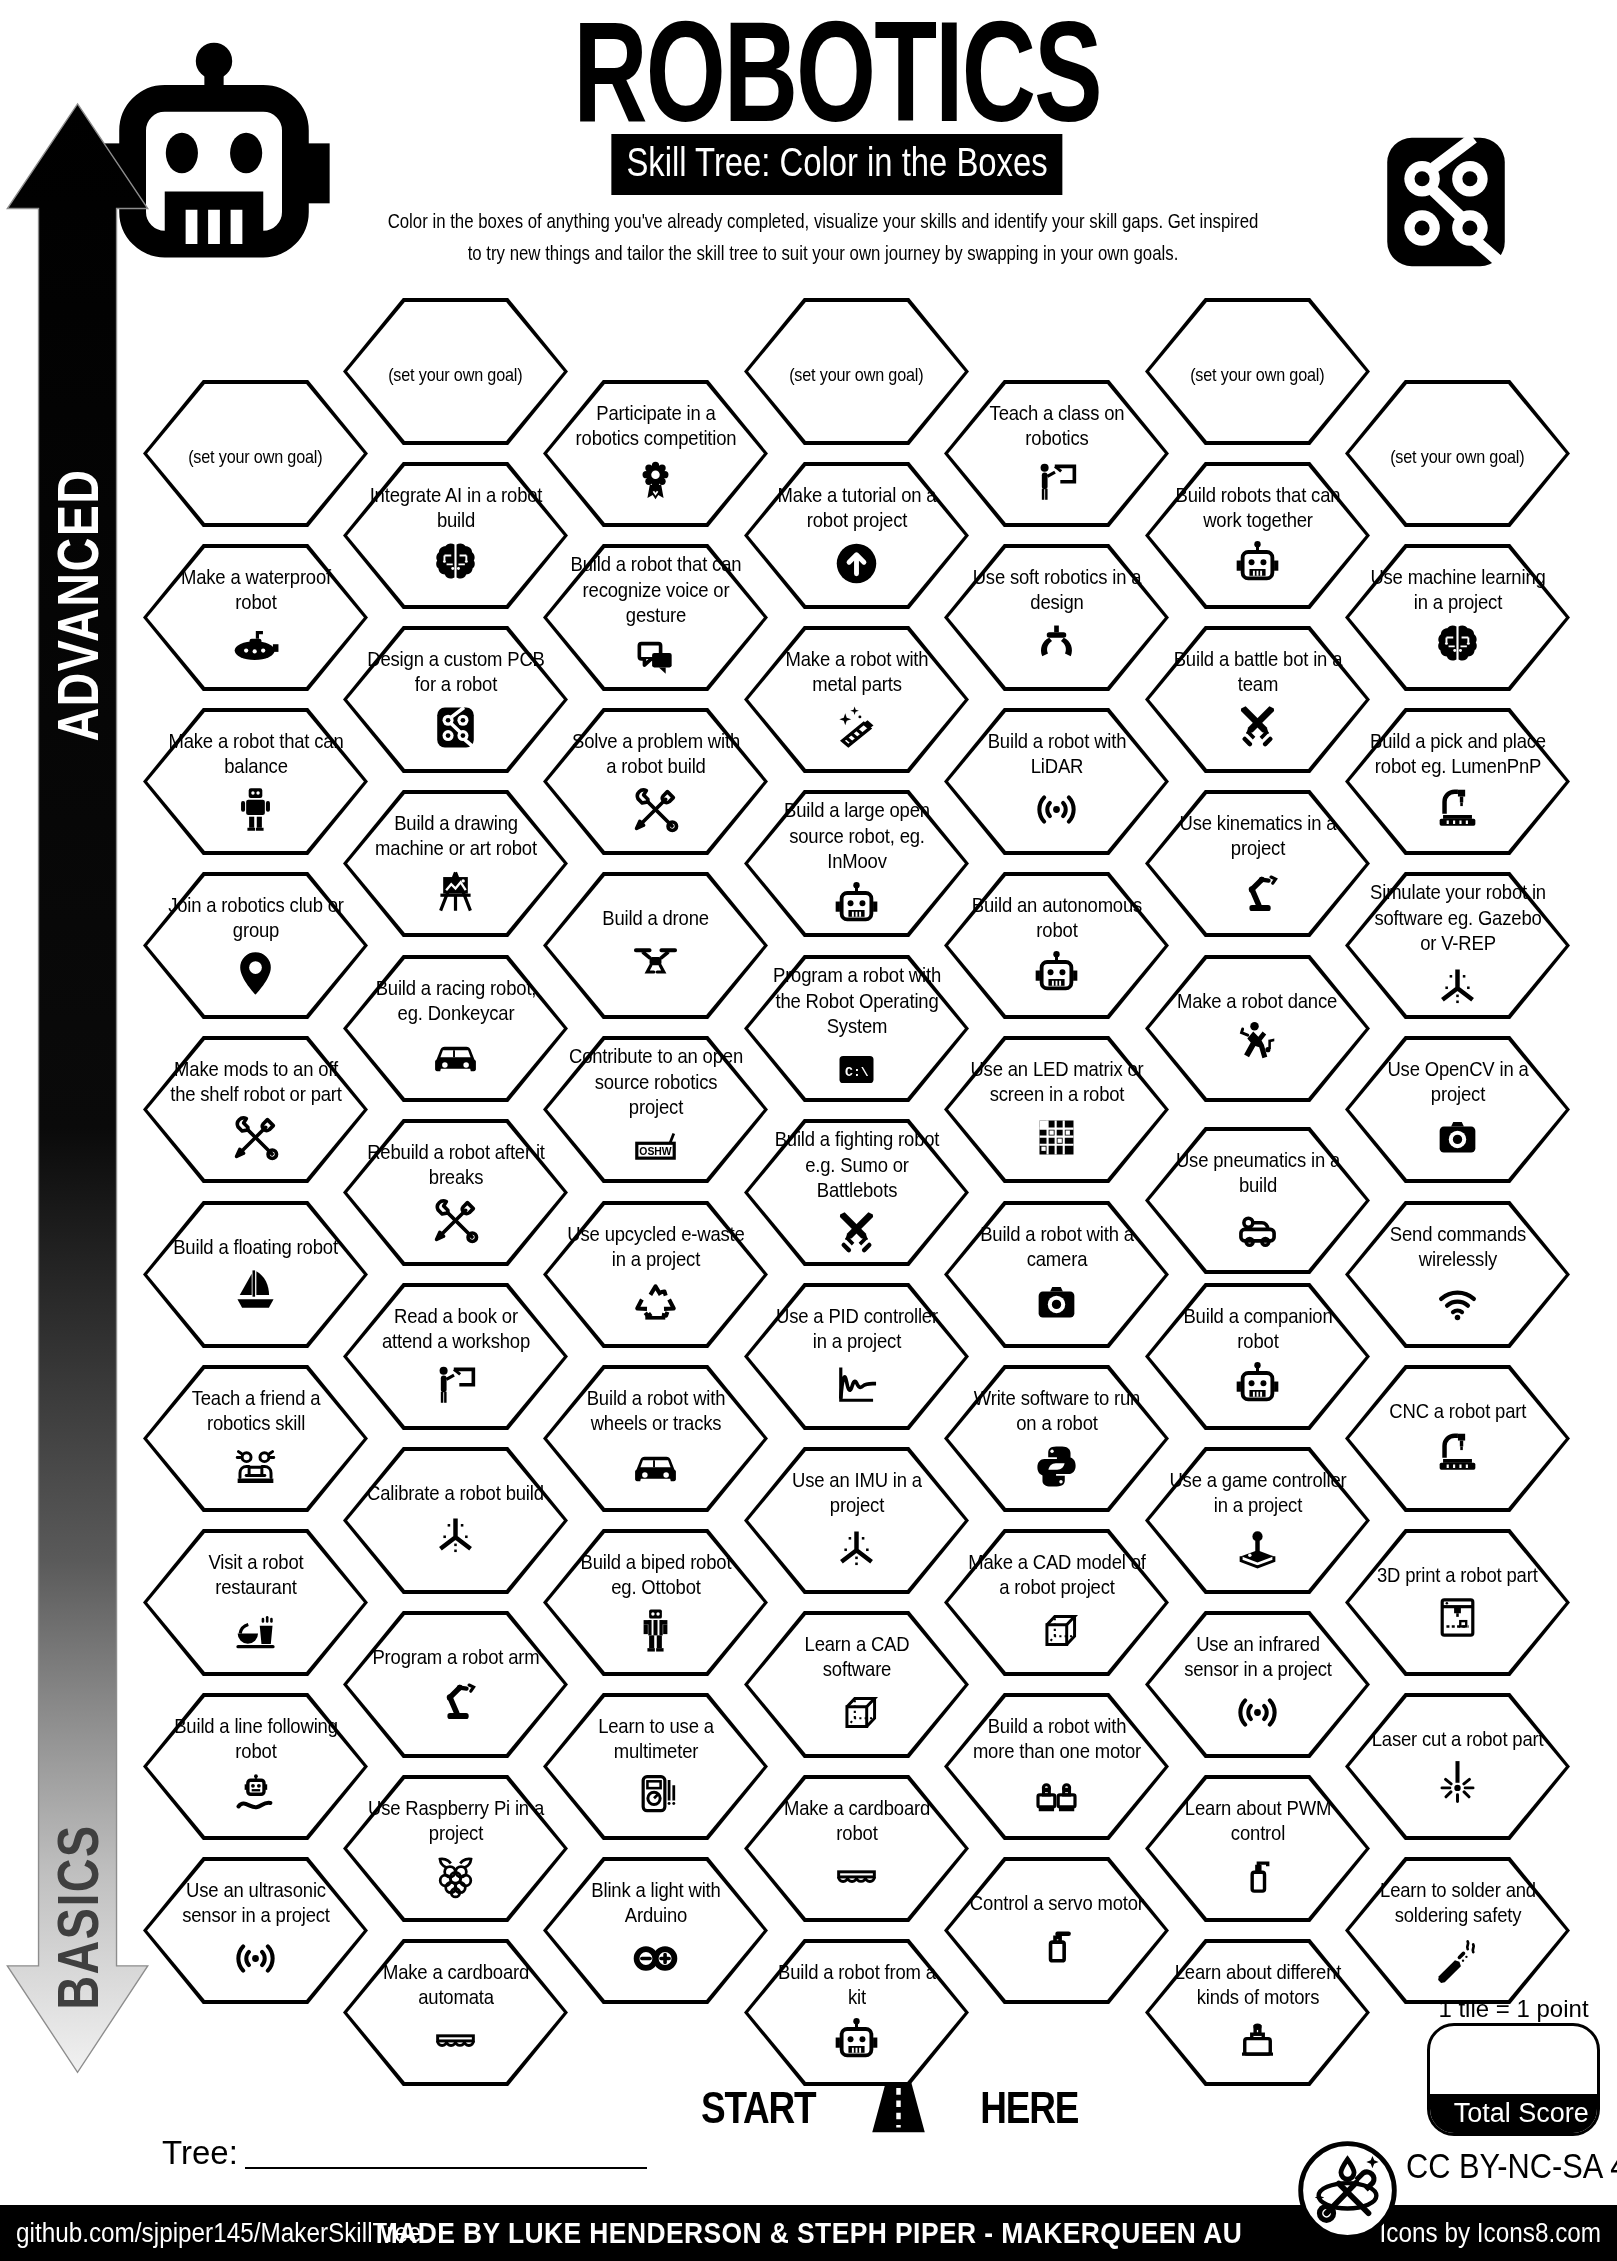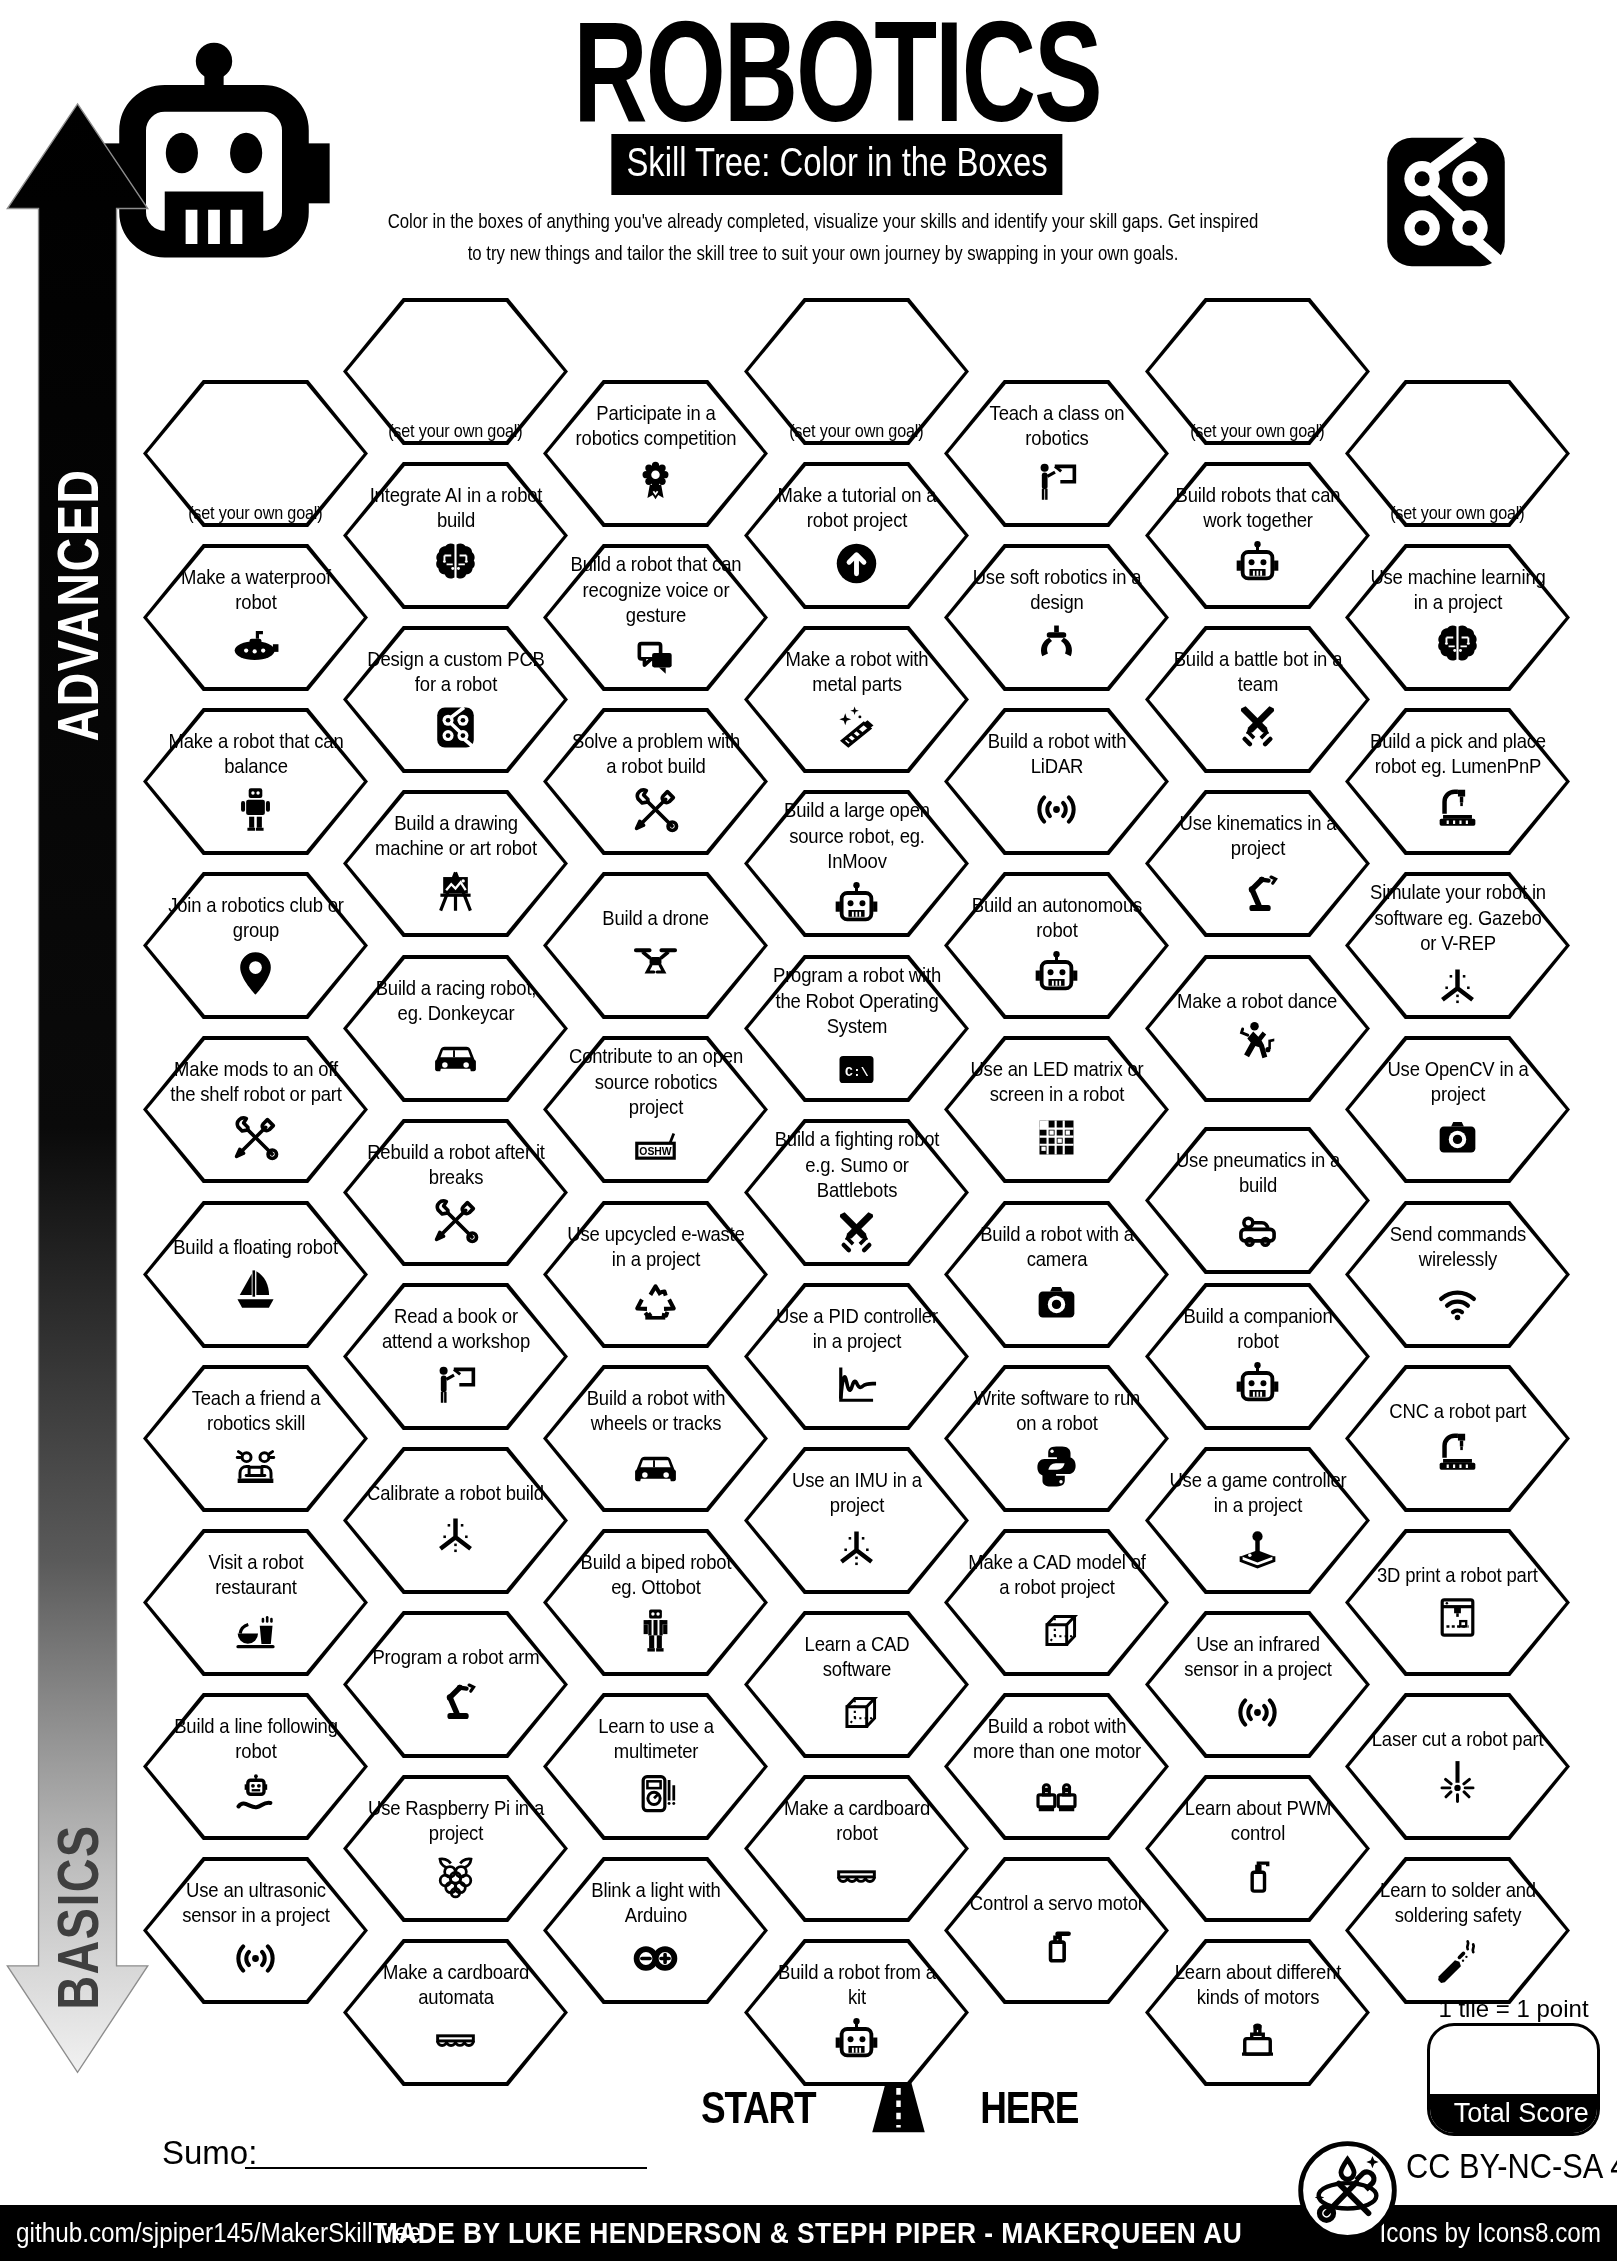--- a/index.html
+++ b/index.html
@@ -26,21 +26,21 @@
   
   .hex{position:absolute;width:225px;height:147px;}
   .hex-border,.hex-inner{clip-path:polygon(26.6% 0,73.4% 0,100% 50%,73.4% 100%,26.6% 100%,0 50%);}
   .hex-border{position:absolute;inset:0;background:#000;}
   .hex-inner{position:absolute;inset:4.1px;background:#fff;}
   .hex-content{position:absolute;inset:2.8px;display:flex;flex-direction:column;align-items:center;
                justify-content:center;gap:5.5px;text-align:center;}
   .hex-label{font-size:21px;line-height:1.2;letter-spacing:-0.2px;max-width:202px;
              transform:scaleX(.88);transform-origin:center;}
   .hex-icon{width:51px;height:51px;flex:none;}
-  .hex--goal .hex-content{justify-content:flex-end;padding-top:6.4px;}
+  .hex--goal .hex-content{justify-content:center;padding-top:6.4px;}
   .hex--goal .hex-label{font-size:18.4px;}
   
   .start-here{position:absolute;left:690px;top:2076px;display:flex;align-items:center;gap:24px;}
   .start-here span{font-size:44px;font-weight:bold;letter-spacing:-1.4px;transform:scaleX(.84);}
   .start-road{width:97px;height:63px;}
   .name-row{position:absolute;left:162px;top:2134px;font-size:33px;}
   .name-line{position:absolute;left:245px;top:2167px;width:402px;height:2.3px;background:#000;}
   .score-note{position:absolute;left:1427px;top:1995px;width:173px;text-align:center;font-size:24px;}
   .score-box{position:absolute;left:1427px;top:2023px;width:173px;height:113px;border:3.2px solid #000;
              border-radius:27px;overflow:hidden;box-sizing:border-box;background:#fff;}
@@ -1287,21 +1287,21 @@
     </div>
 
   <div class="start-here">
     <span>START</span>
     <svg class="start-road" viewBox="0 0 24 24">
         <use href="#i-road"></use>
       </svg>
     <span>HERE</span>
   </div>
 
-  <div class="name-row">Sumo:</div>
+  <div class="name-row">Tree:</div>
   <div class="name-line"></div>
 
   <div class="score-note">1 tile = 1 point</div>
   <div class="score-box">
     <div class="score-blank"></div>
     <div class="score-strip">Total Score</div>
   </div>
 
   <svg class="cc-logo" viewBox="0 0 24 24">
       <use href="#i-makertools"></use>

